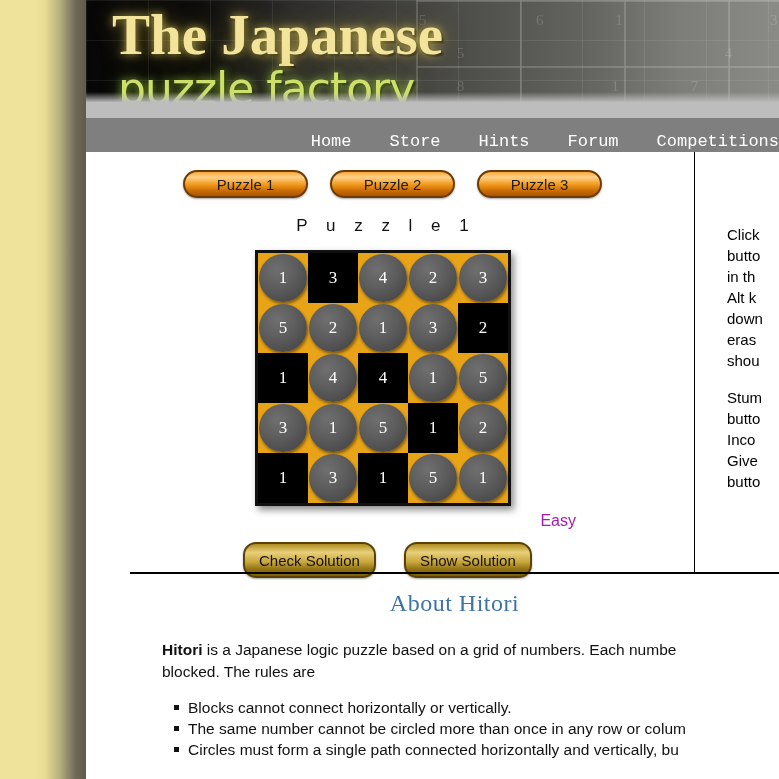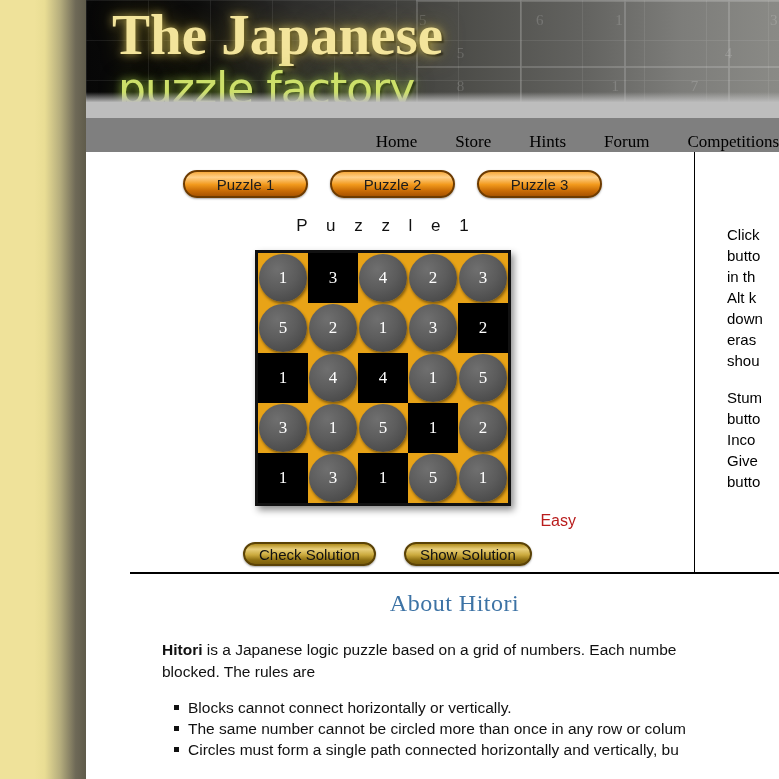--- a/index.html
+++ b/index.html
@@ -78,21 +78,21 @@
   }
 
   
   #nav{
     position:relative;width:693px;height:34px;background:#7f7f7f;
     display:flex;align-items:center;justify-content:flex-end;
     padding-right:0px;box-sizing:border-box;
   }
   #nav ul{list-style:none;margin:0;padding:0;display:flex;align-items:center;}
   #nav li{
-    color:#000000;font-size:17px;font-family:Liberation Serif, serif;
+    color:#ffffff;font-size:17px;font-family:Liberation Mono, monospace;
     padding:0 19px;cursor:pointer;white-space:nowrap;margin-top:13px;
   }
   #nav li:last-child{padding-right:0px;}
 
   
   #content{position:relative;width:693px;}
 
   #main-col{
     position:absolute;left:0;top:0;width:608px;
   }
@@ -146,29 +146,29 @@
     border-radius:50%;
     background:radial-gradient(circle at 38% 32%,#6f6f6f 0%,#5c5c5c 45%,#4a4a4a 78%,#3c3c3c 100%);
     box-shadow:1px 2px 3px rgba(0,0,0,.45);
   }
   .cell.blocked:before{
     content:"";position:absolute;inset:0;background:#000000;
   }
   .cell span{position:relative;z-index:2;}
 
   #difficulty{
-    text-align:right;color:#b91c1c;font-size:16px;
+    text-align:right;color:#a21caf;font-size:16px;
     margin:6px 118px 0 0;font-family:"Liberation Sans",sans-serif;
   }
 
   #action-buttons{
     display:flex;gap:28px;padding:12px 0 0 157px;
   }
   .act-btn{
-    height:24px;padding:0 14px;border-radius:13px;
+    height:36px;padding:0 14px;border-radius:13px;
     border:2px solid #5a4206;
     background:linear-gradient(to bottom,#b08c1e 0%,#e8cf7b 26%,#caa93c 55%,#8f7012 80%,#7b5f0b 100%);
     color:#111;font-size:15px;font-family:"Liberation Sans",sans-serif;
     display:flex;align-items:center;justify-content:center;
     box-shadow:0 1px 2px rgba(0,0,0,.35);cursor:pointer;box-sizing:border-box;
   }
 
   
   #about{
     position:absolute;left:44px;top:420px;width:649px;

